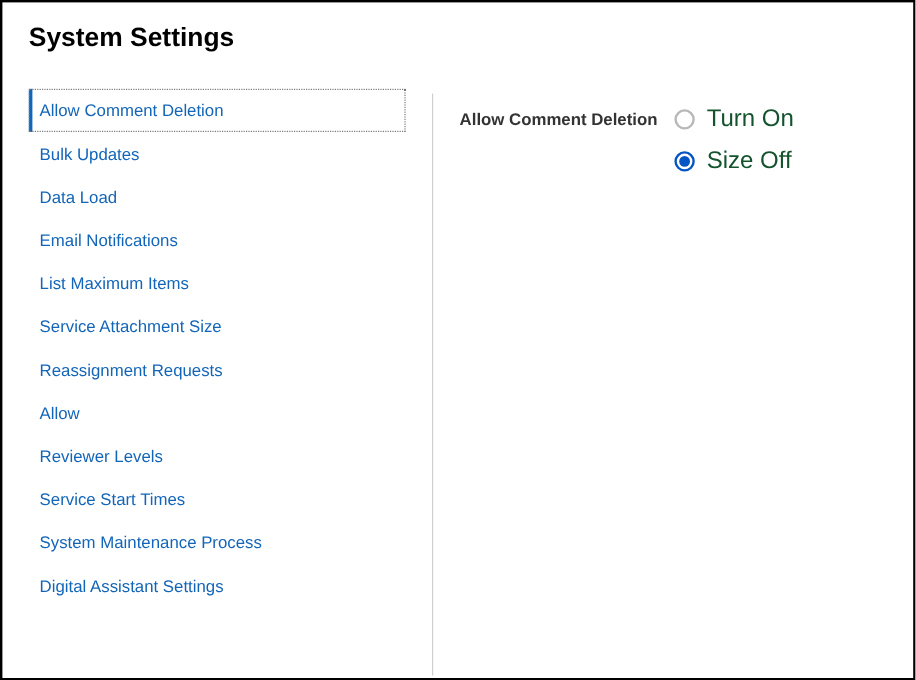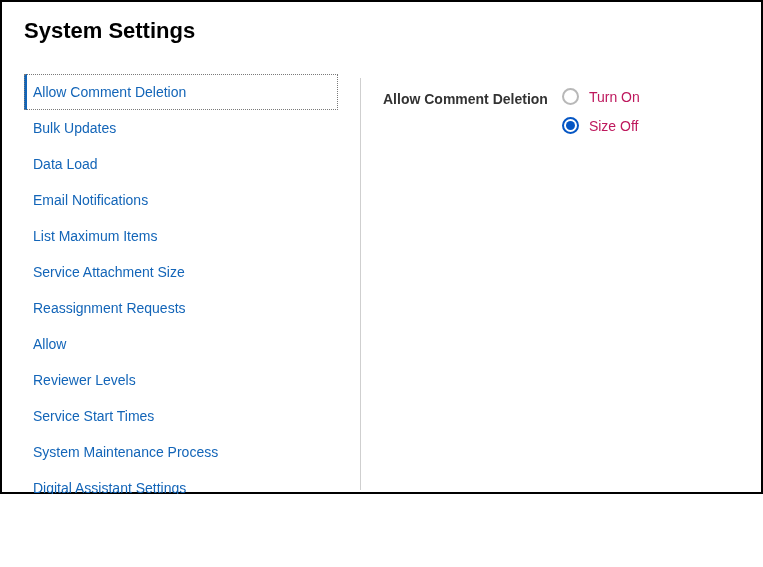--- a/index.html
+++ b/index.html
@@ -6,21 +6,21 @@
       box-sizing: border-box;
       margin: 0;
       padding: 0;
     }
     body {
       font-family: Arial, Helvetica, sans-serif;
       background: #fff;
     }
     .window {
       width: 763px;
-      height: 494px;
+      height: 567px;
       border: 2px solid #000;
       background: #fff;
       position: relative;
     }
     .title {
       font-size: 22px;
       font-weight: bold;
       color: #000;
       padding: 16px 0 0 22px;
     }
@@ -101,22 +101,22 @@
       width: 9px;
       height: 9px;
       border-radius: 50%;
       background: #0556c4;
       display: none;
     }
     .radio-circle.checked .radio-dot {
       display: block;
     }
     .radio-label {
-      font-size: 14px;
-      color: #be185d;
+      font-size: 20px;
+      color: #14532d;
     }
   </style>
 </head>
 <body>
 
 <div class="window">
   <h1 class="title">System Settings</h1>
 
   <div class="content">
 

